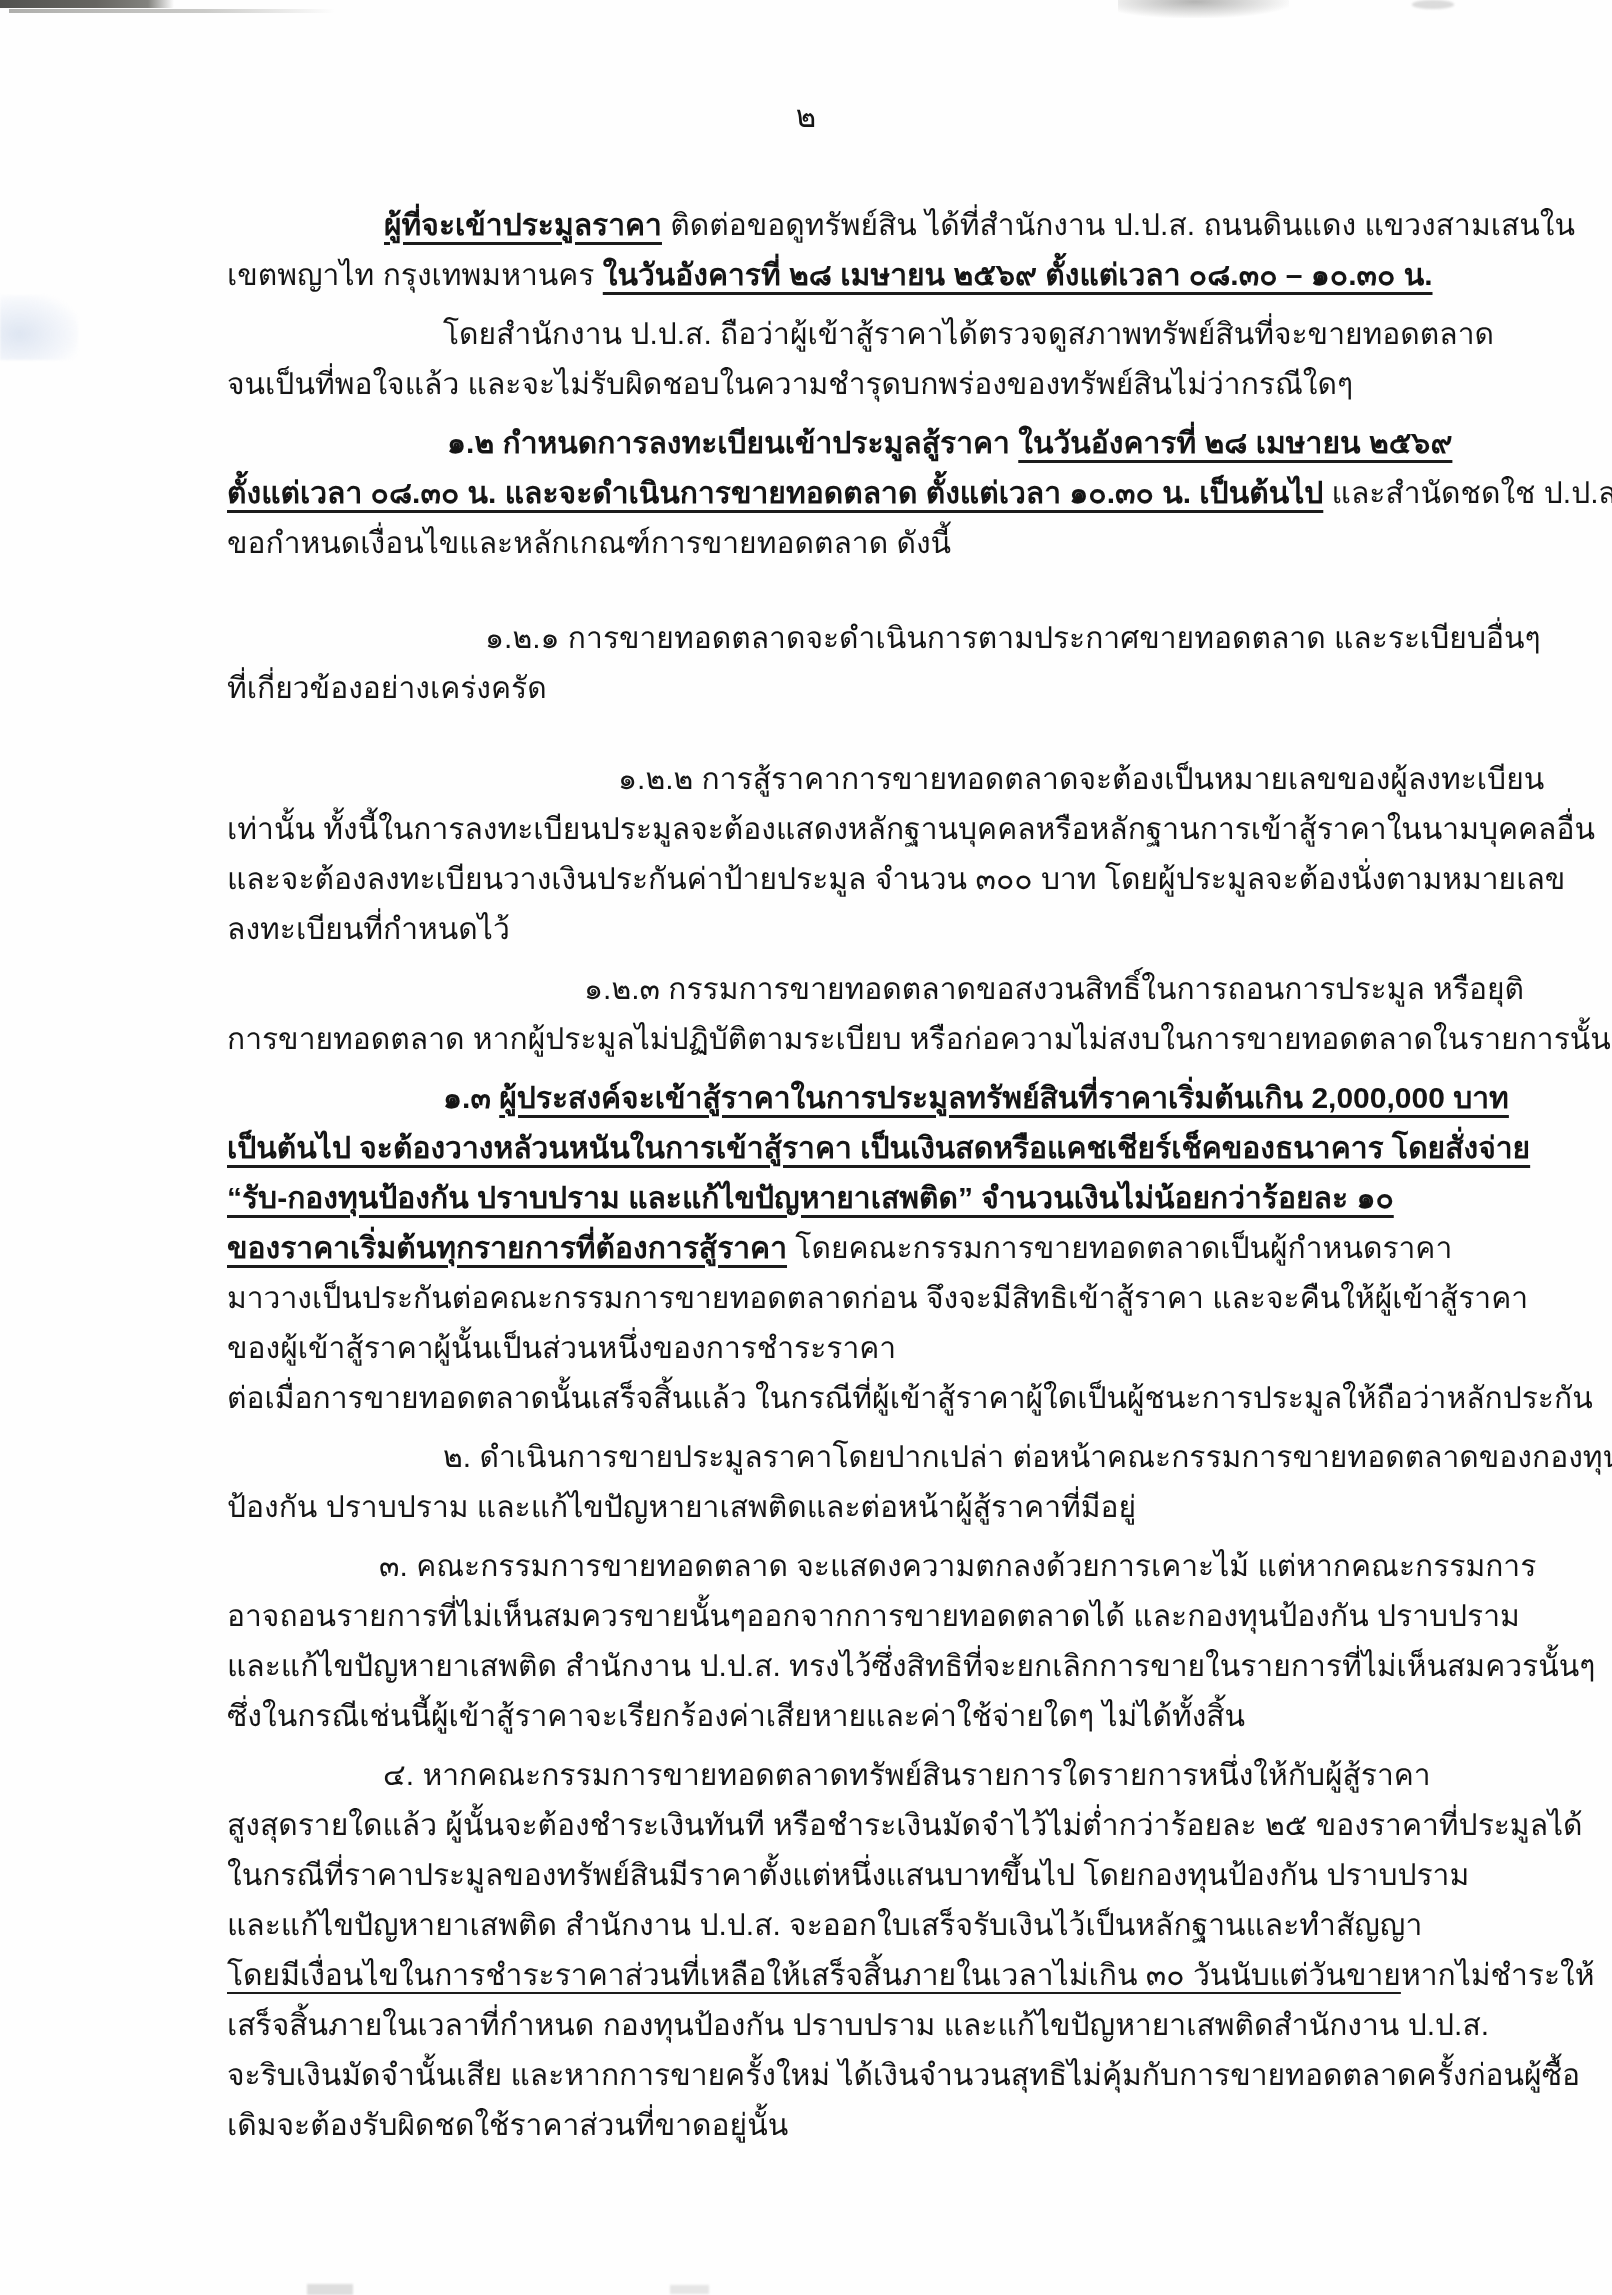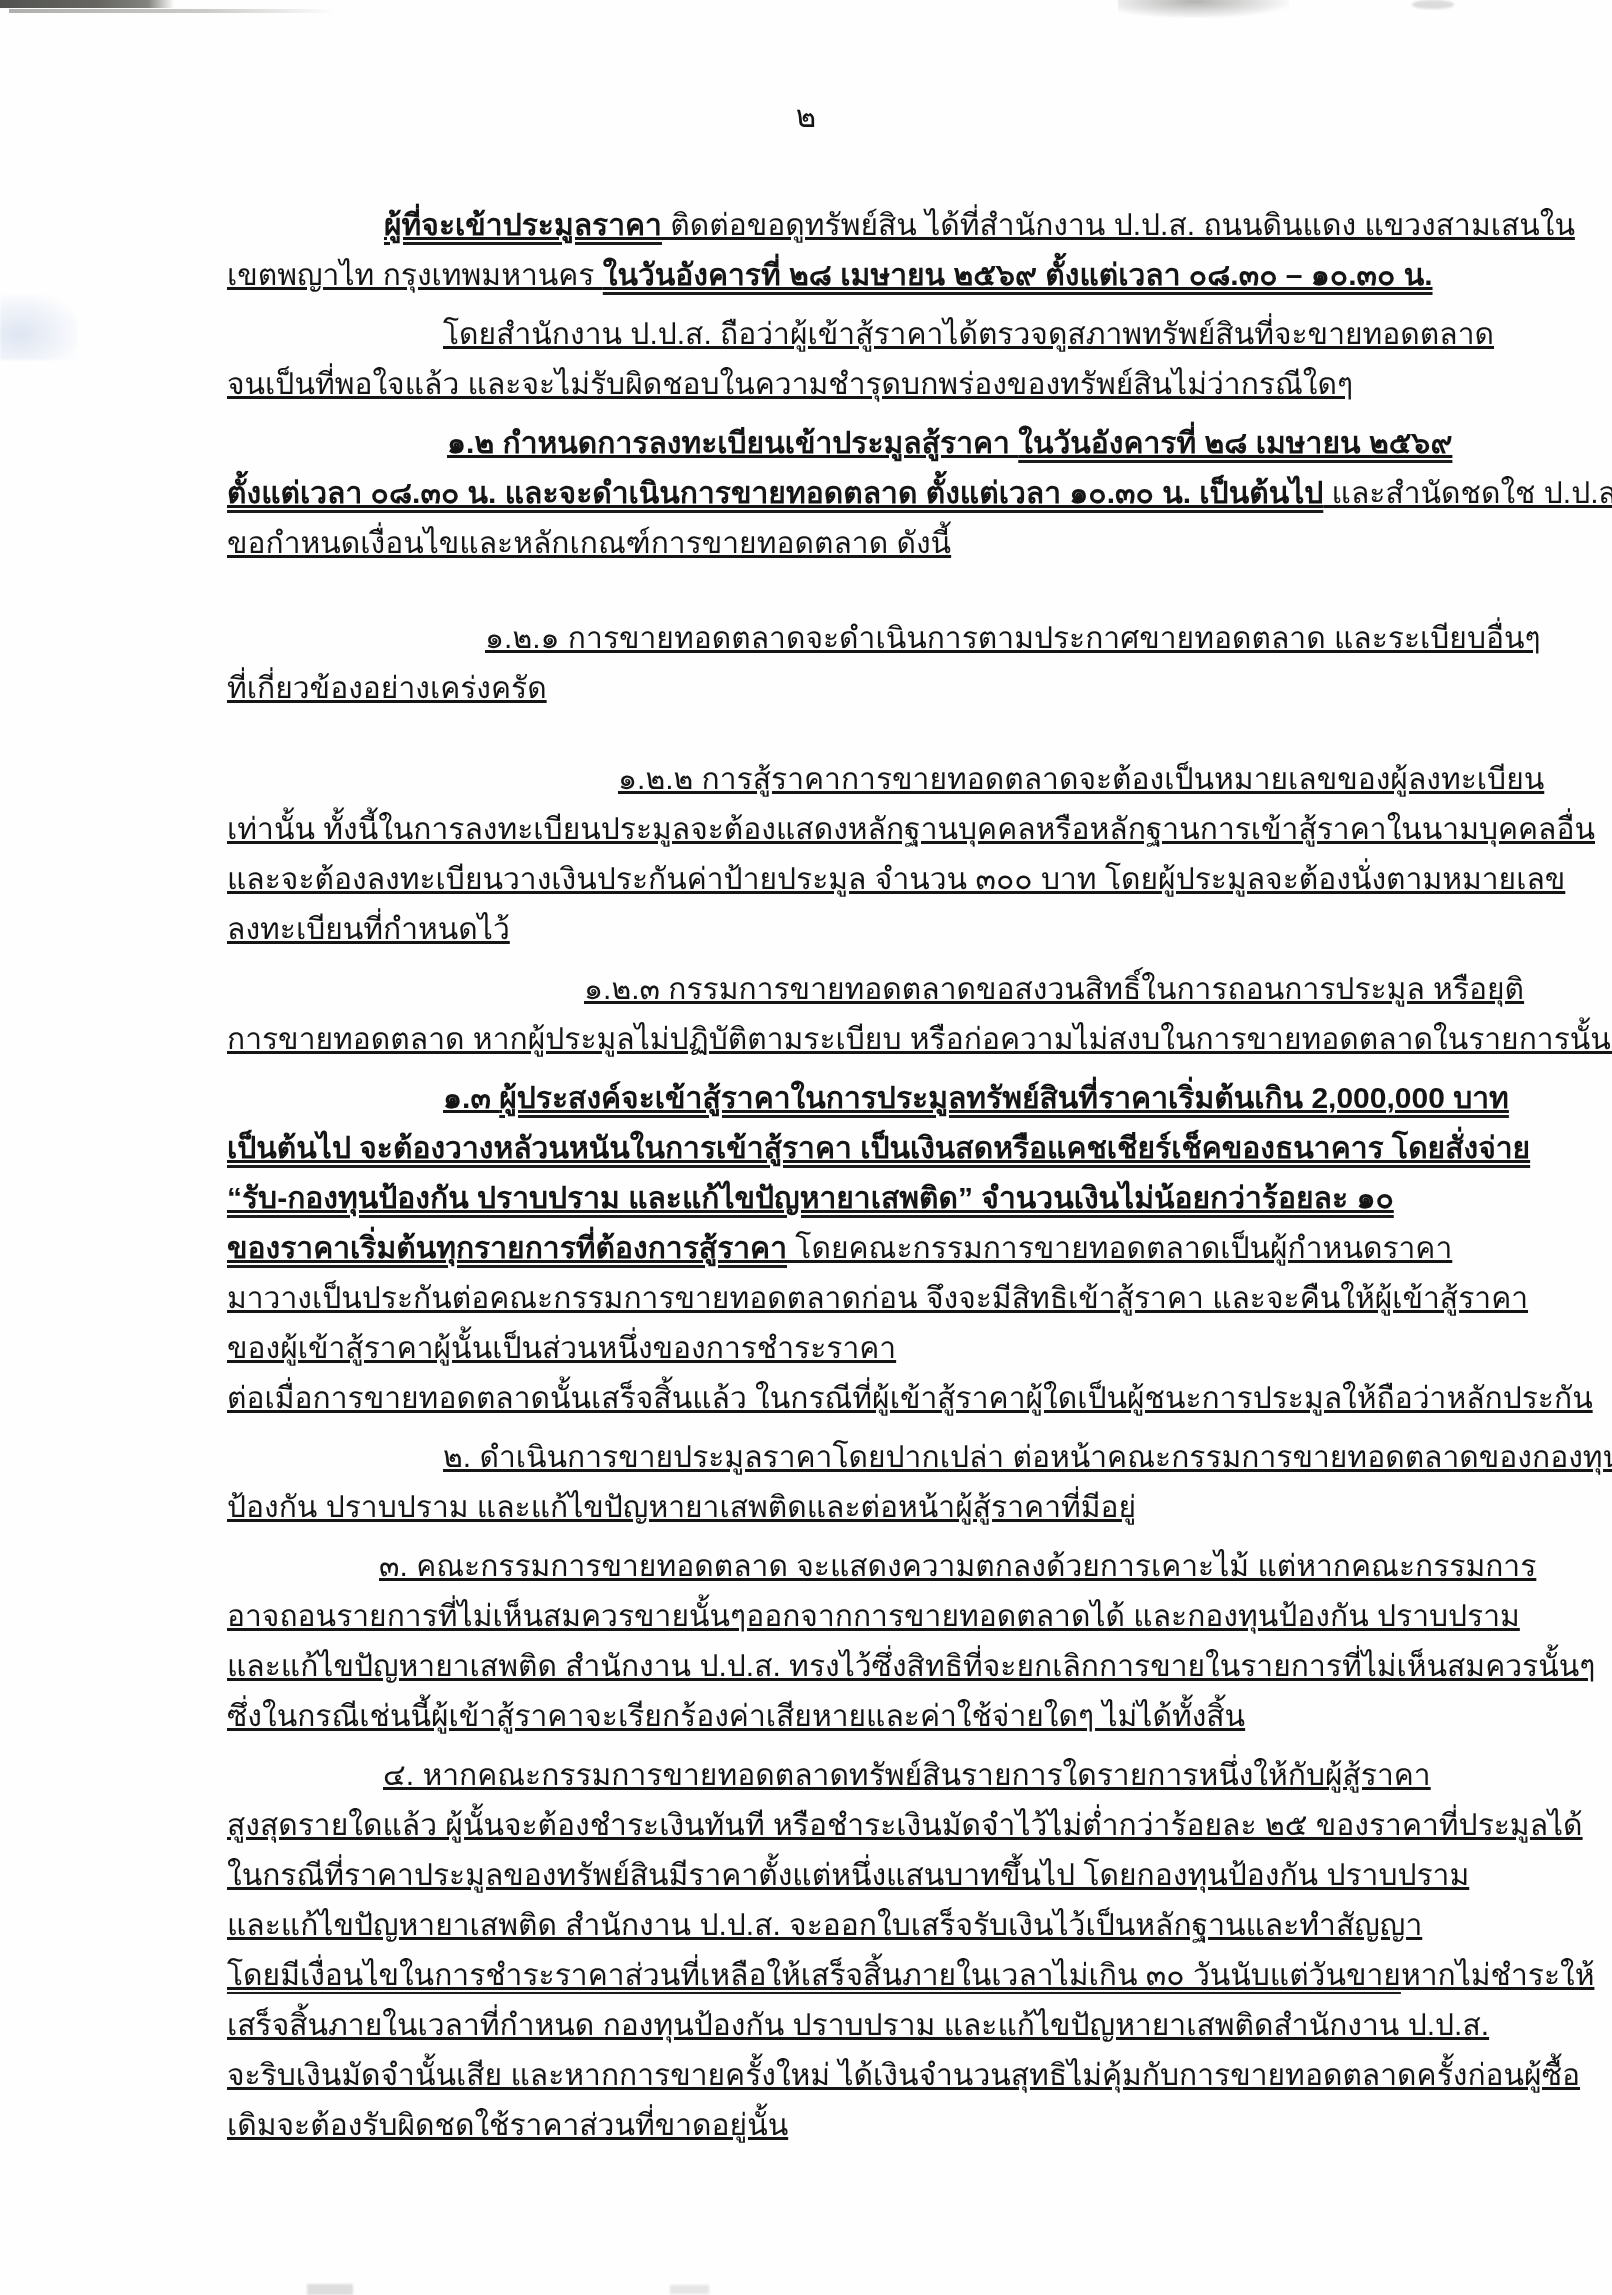--- a/index.html
+++ b/index.html
@@ -34,21 +34,20 @@
     top: 200px;
     width: 1242px;
     font-size: 30px;
   }
   .para { margin: 0; }
   .para + .para { margin-top: 9.2px; }
   .line {
     line-height: 50px;
     height: 50px;
     white-space: nowrap;
-    text-decoration: underline;
   }
   .b { font-weight: 700; }
   .u {
     text-decoration: underline;
     text-decoration-thickness: 2.6px;
     text-underline-offset: 6.5px;
     text-decoration-color: #1c1c1c;
   }
   .u2 {
     text-decoration: underline;

